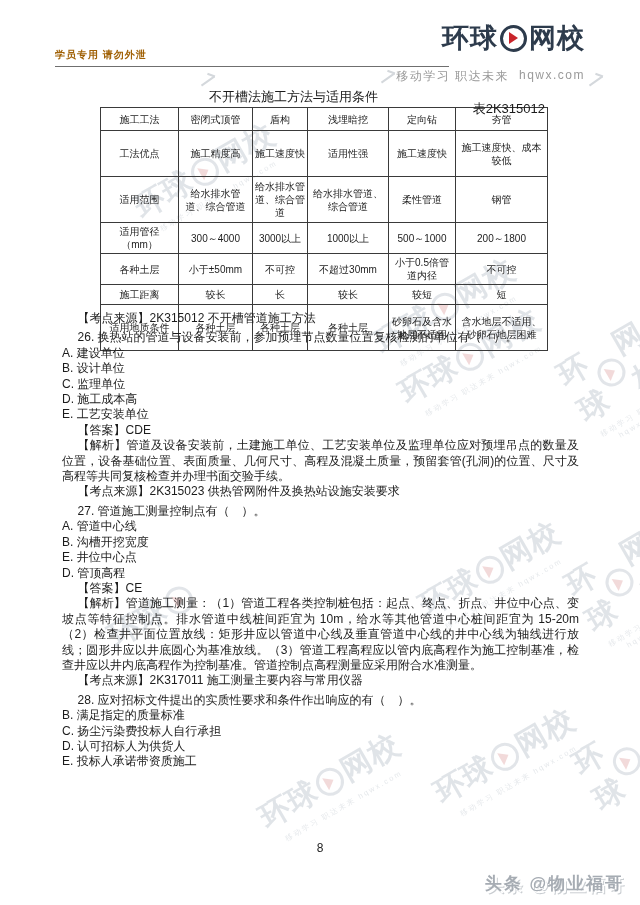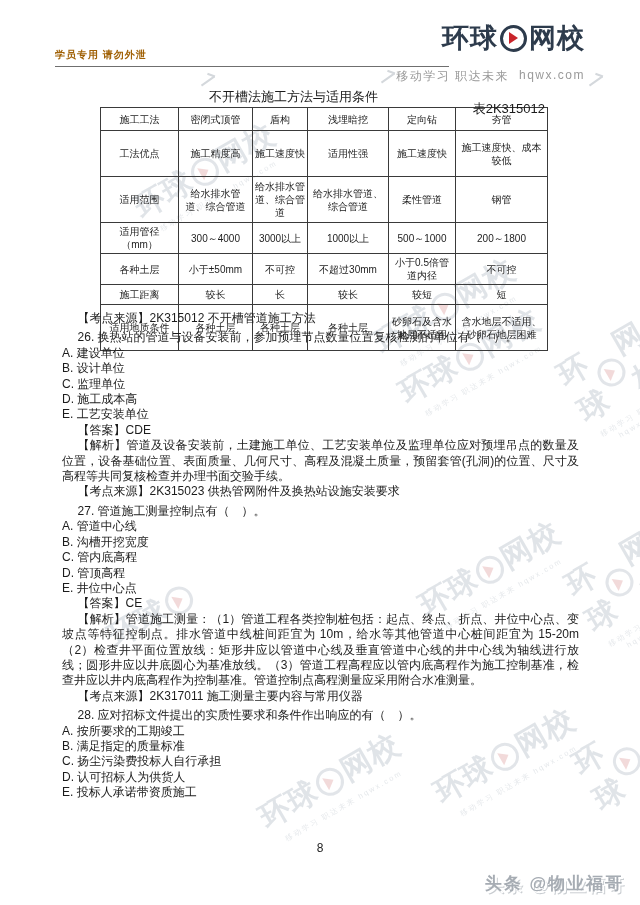--- a/index.html
+++ b/index.html
@@ -227,31 +227,29 @@
       <p>E. 工艺安装单位</p>
       <p class="indent">【答案】CDE</p>
       <p class="analysis">【解析】管道及设备安装前，土建施工单位、工艺安装单位及监理单位应对预埋吊点的数量及位置，设备基础位置、表面质量、几何尺寸、高程及混凝土质量，预留套管(孔洞)的位置、尺寸及高程等共同复核检查并办理书面交验手续。</p>
       <p class="indent">【考点来源】2K315023 供热管网附件及换热站设施安装要求</p>
     </div>
 
     <div class="qblock">
       <p class="indent">27. 管道施工测量控制点有（　）。</p>
       <p>A. 管道中心线</p>
       <p>B. 沟槽开挖宽度</p>
-      <p>C. 管内底高程</p>
+      <p>E. 井位中心点</p>
       <p>D. 管顶高程</p>
-      <p>E. 井位中心点</p>
       <p class="indent">【答案】CE</p>
       <p class="analysis">【解析】管道施工测量：（1）管道工程各类控制桩包括：起点、终点、折点、井位中心点、变坡点等特征控制点。排水管道中线桩间距宜为 10m，给水等其他管道中心桩间距宜为 15-20m（2）检查井平面位置放线：矩形井应以管道中心线及垂直管道中心线的井中心线为轴线进行放线；圆形井应以井底圆心为基准放线。（3）管道工程高程应以管内底高程作为施工控制基准，检查井应以井内底高程作为控制基准。管道控制点高程测量应采用附合水准测量。</p>
       <p class="indent">【考点来源】2K317011 施工测量主要内容与常用仪器</p>
     </div>
 
     <div class="qblock">
       <p class="indent">28. 应对招标文件提出的实质性要求和条件作出响应的有（　）。</p>
-      <p>A. 按所要求的工期竣工</p>
       <p>B. 满足指定的质量标准</p>
       <p>C. 扬尘污染费投标人自行承担</p>
       <p>D. 认可招标人为供货人</p>
       <p>E. 投标人承诺带资质施工</p>
     </div>
   </div>
 
   <div class="pagenum">8</div>
   <div class="credit">头条 @物业福哥</div>
 

